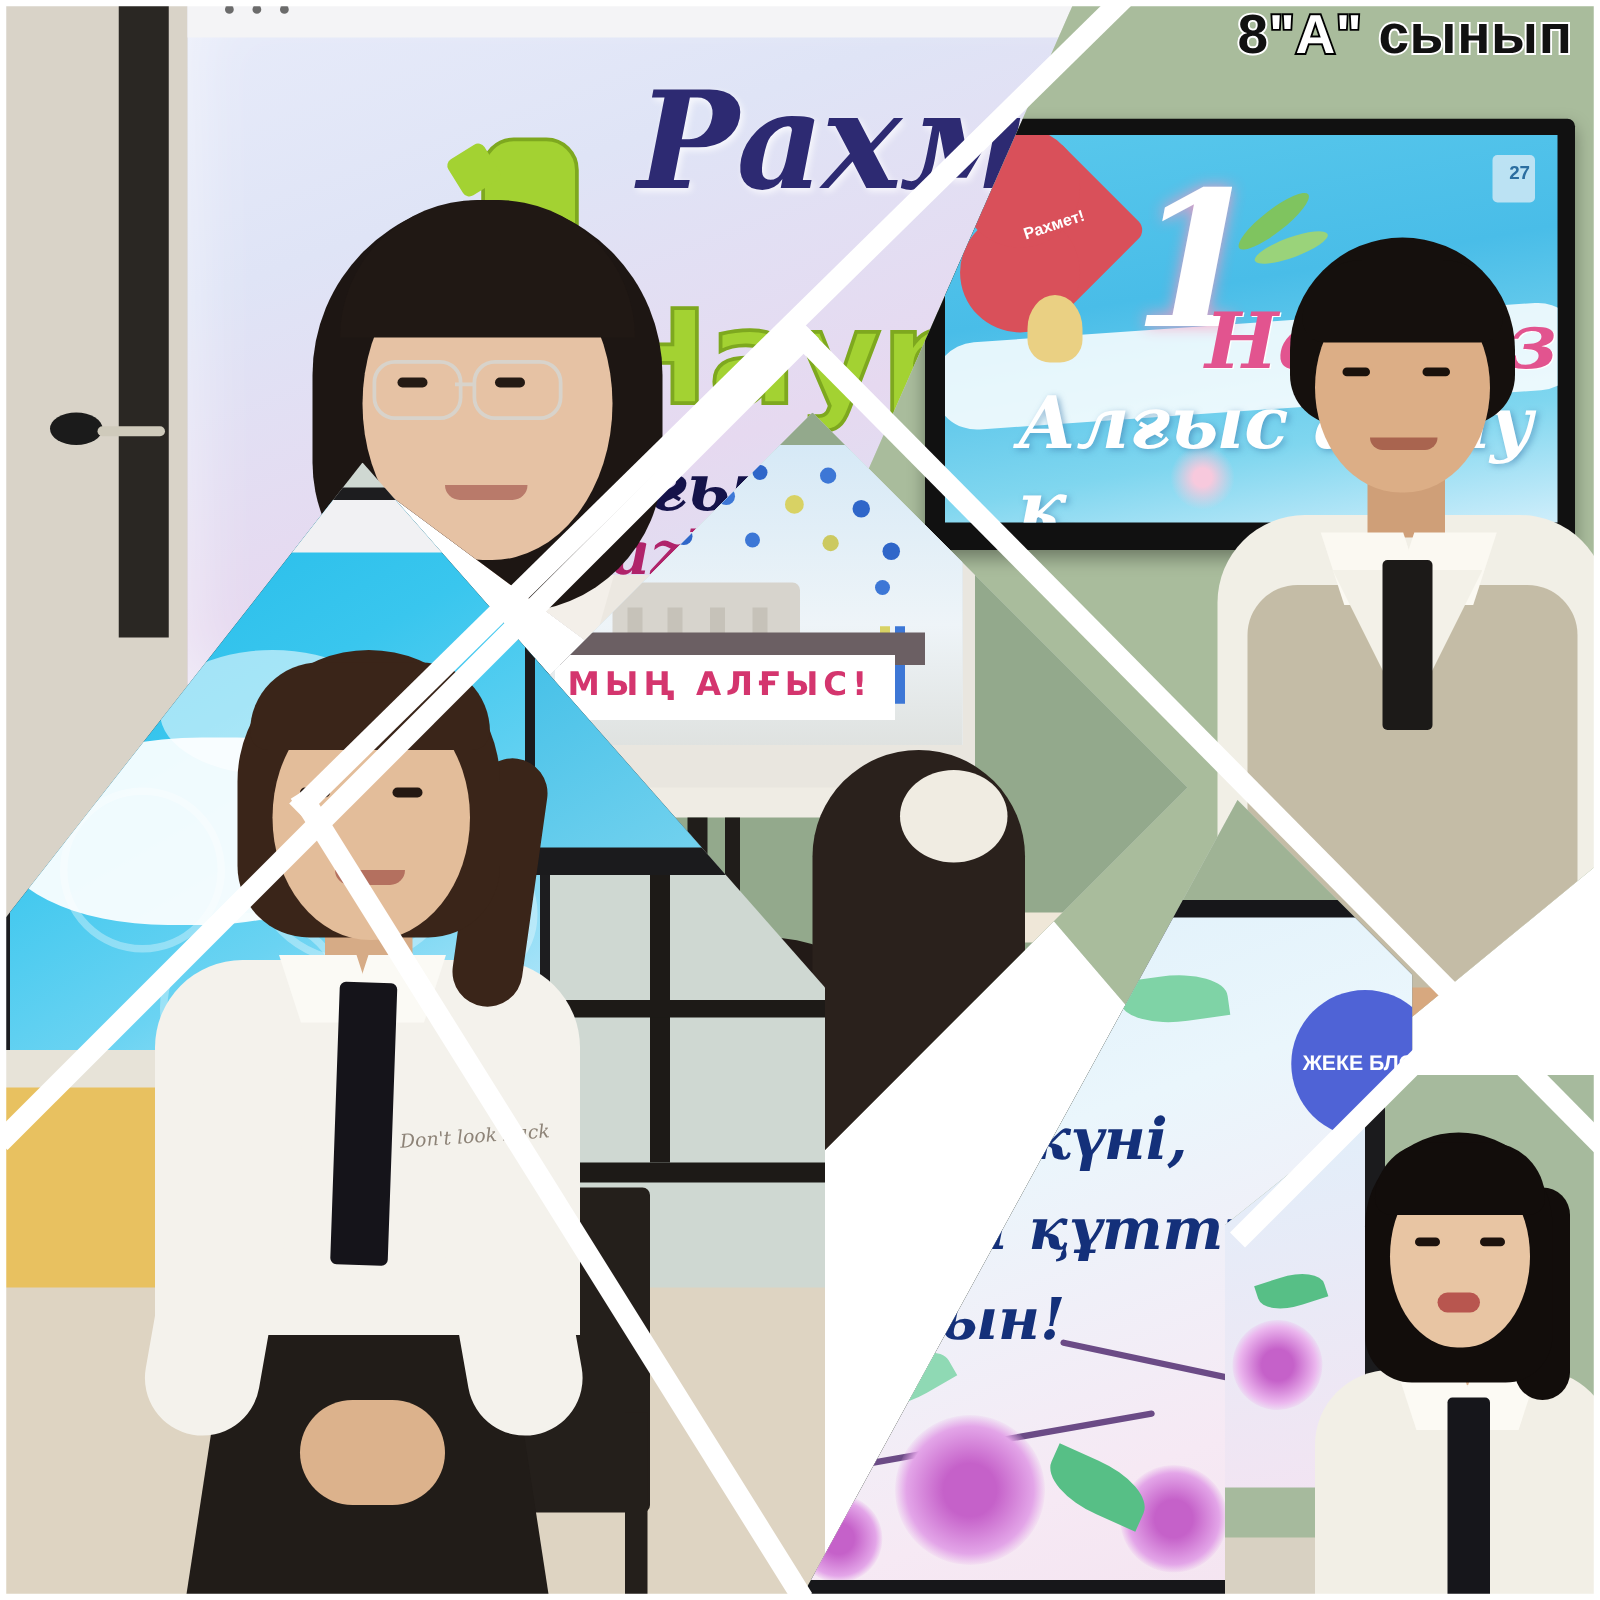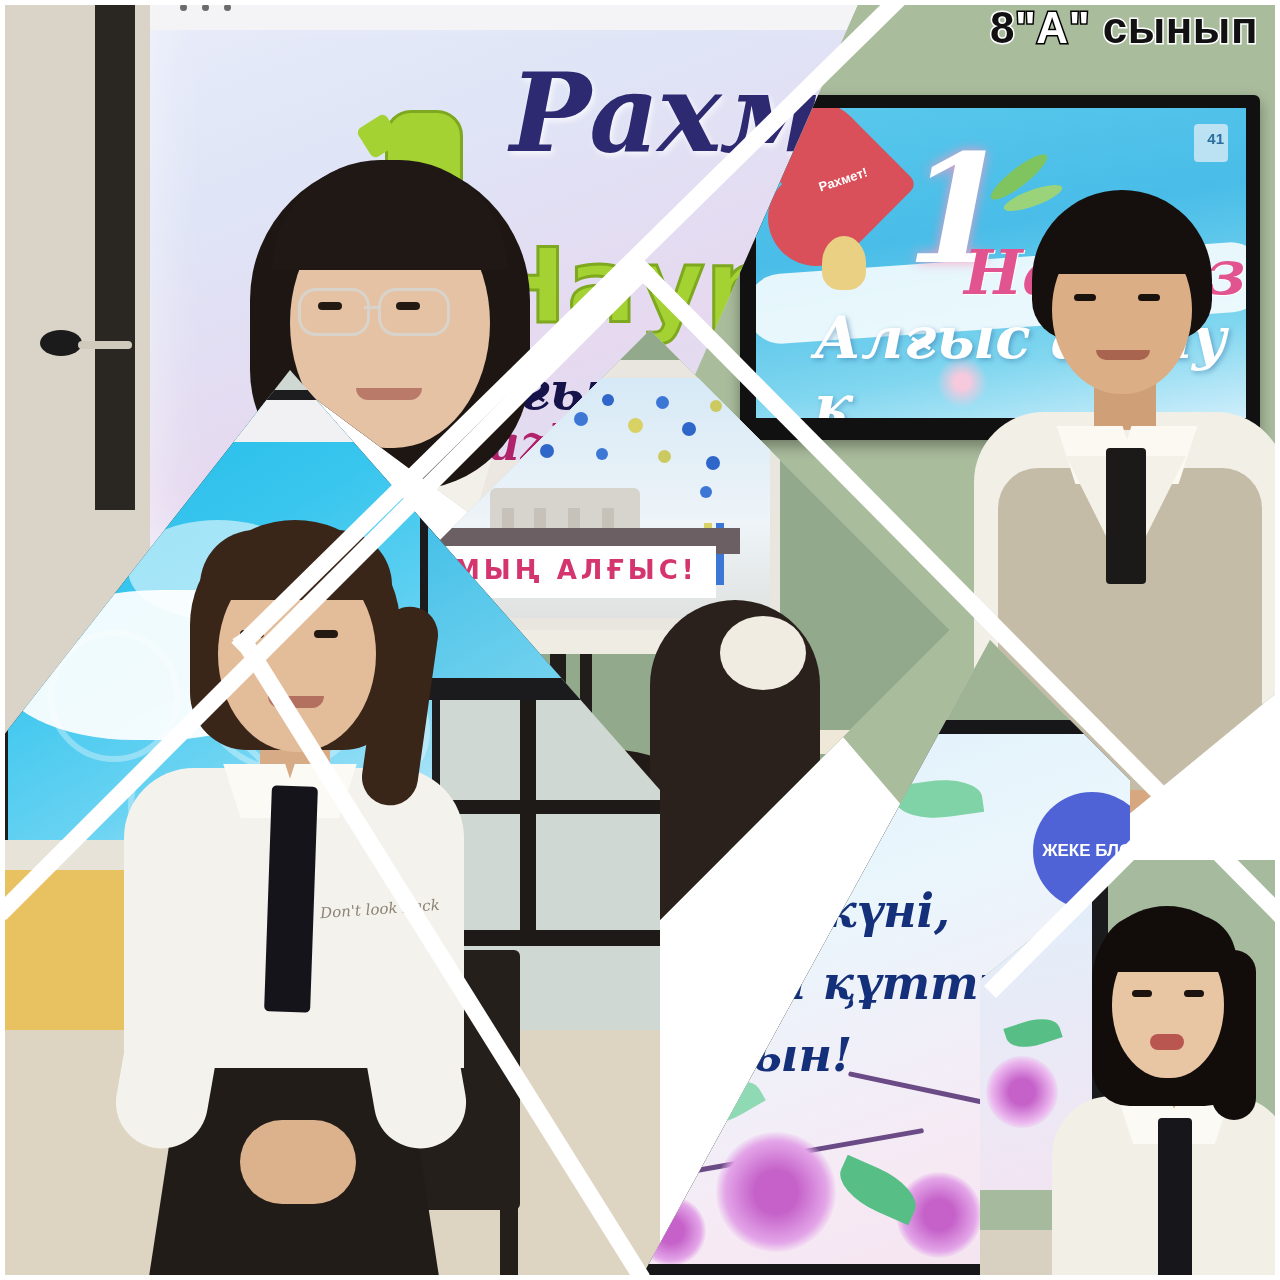--- a/index.html
+++ b/index.html
@@ -162,21 +162,21 @@
 
   
   #p-center{
     left:250px;top:330px;width:700px;height:600px;
     clip-path:polygon(400px 0, 700px 300px, 400px 600px, 100px 300px, 400px 0);
   }
   .c-wall{position:absolute;inset:0;background:#93a98c;}
   .c-wallL{position:absolute;left:0;top:0;width:230px;height:600px;background:#e9e3d3;}
   .c-strip{position:absolute;left:60px;top:400px;width:240px;height:130px;background:#e4c26d;}
   .c-frame{position:absolute;left:110px;top:30px;width:420px;height:280px;background:#e9e6df;border-radius:4px;}
-  .c-screen{position:absolute;left:120px;top:48px;width:400px;height:240px;background:linear-gradient(180deg,#cfe4f4,#eaf2f8);overflow:hidden;}
+  .c-screen{position:absolute;left:120px;top:26px;width:400px;height:240px;background:linear-gradient(180deg,#cfe4f4,#eaf2f8);overflow:hidden;}
   .c-sky{position:absolute;inset:0;background:linear-gradient(180deg,#d6e9f6 0%,#eef4f8 60%,#dfe2e0 100%);}
   .c-bal{position:absolute;border-radius:50%;}
   .c-bldg{position:absolute;left:120px;top:110px;width:150px;height:95px;background:#d7d4cd;border-radius:6px 6px 0 0;}
   .c-col{position:absolute;top:130px;width:12px;height:72px;background:#c6c2b9;}
   .c-banner{position:absolute;left:74px;top:168px;width:272px;height:52px;background:#fff;}
   .c-banner span{position:absolute;left:10px;top:9px;font-family:"DejaVu Sans",sans-serif;font-weight:bold;font-size:26px;color:#d4356e;letter-spacing:4px;}
   .c-crowd{position:absolute;left:40px;top:150px;width:330px;height:26px;background:#6b5f63;}
   .c-flagstripe{position:absolute;top:145px;width:8px;height:62px;}
   .c-bezel{position:absolute;left:110px;top:300px;width:420px;height:24px;background:#efece4;border-radius:0 0 5px 5px;}
   .c-stand{position:absolute;left:300px;top:324px;width:16px;height:130px;background:#201d1a;}
@@ -382,21 +382,21 @@
         <div class="tr-wave"></div>
         <div class="tr-heart"></div>
         <div class="tr-heart-lbl">Рахмет!</div>
         <div class="tr-tulip"></div>
         <div class="tr-leaf"></div>
           <div class="tr-leaf2"></div>
         <div class="tr-1">1</div>
         <div class="tr-nauryz">Наурыз</div>
         <div class="tr-algys">Алғыс айту к</div>
         <div class="tr-logo"></div>
-        <div class="tr-logo-t">41</div>
+        <div class="tr-logo-t">27</div>
         <div class="tr-sakura"></div>
       </div>
 
       <div class="trb">
         <div class="trb-shirt"></div>
         <div class="trb-vest"></div>
         <div class="trb-neck"></div>
         <div class="trb-collarL"></div>
           <div class="trb-collarR"></div>
         <div class="trb-vneck"></div>

